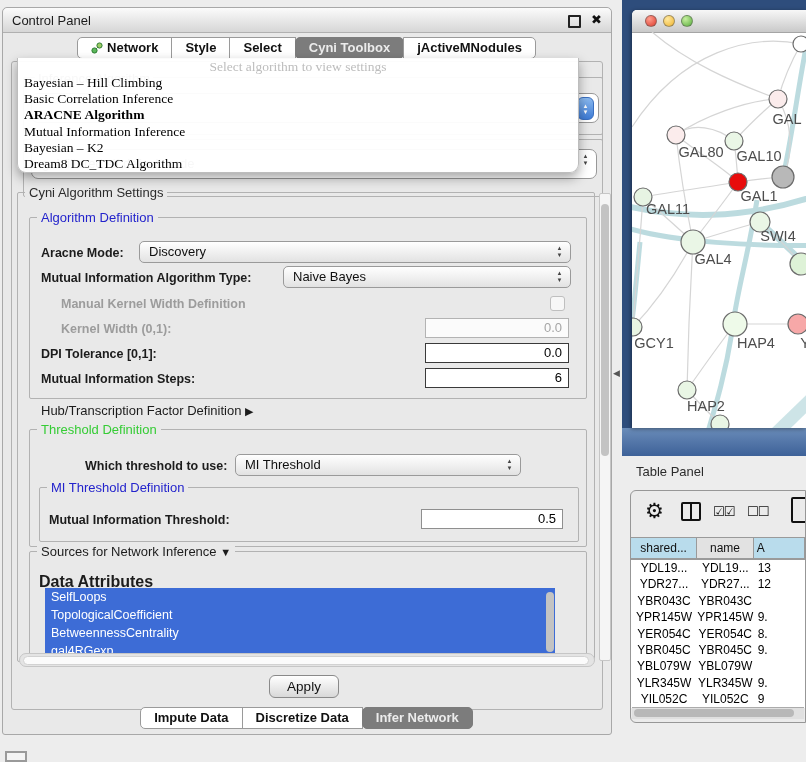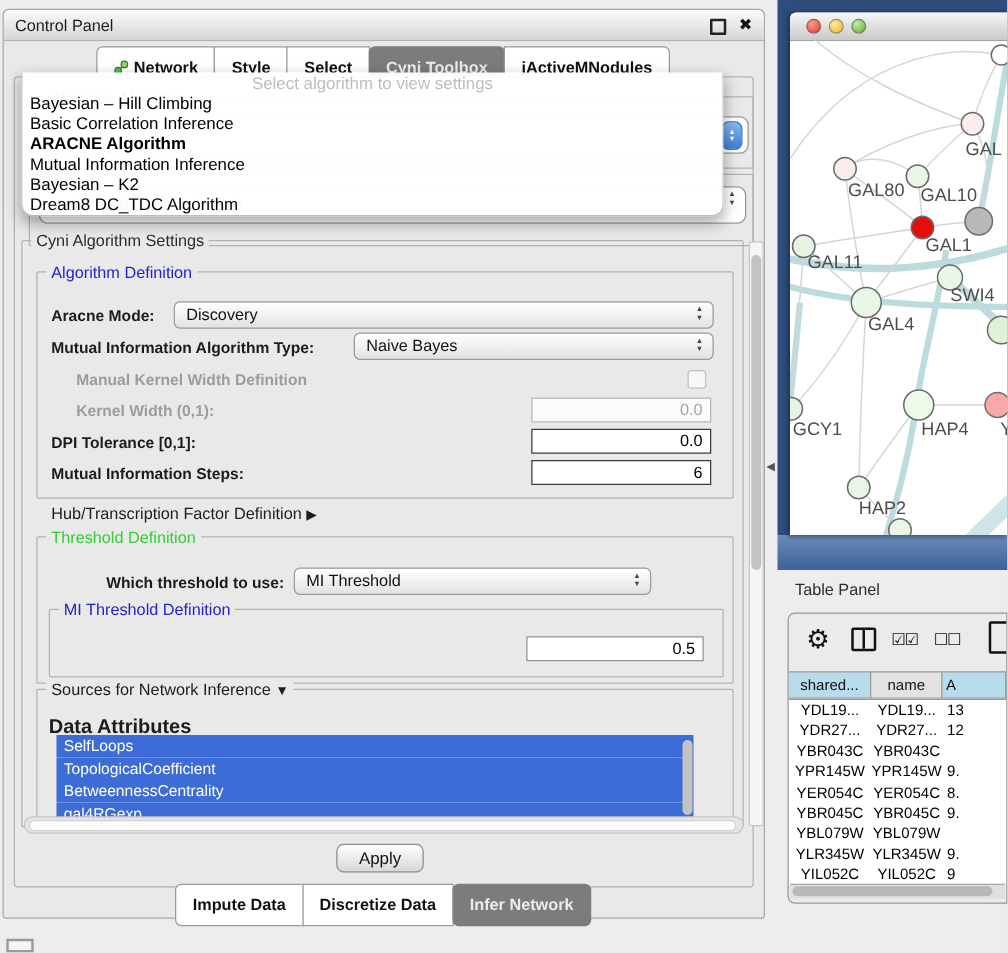--- a/index.html
+++ b/index.html
@@ -12,21 +12,21 @@
              border:1px solid #a8a8a8;border-radius:5px 5px 3px 3px;box-sizing:border-box;}
   .cp-titlebar{left:0;top:0;right:0;height:24px;background:linear-gradient(#fbfbfb,#d6d6d6);
                border-bottom:1px solid #b0b0b0;border-radius:5px 5px 0 0;}
   .cp-title{left:9px;top:5px;font-size:13px;color:#1b1b1b;}
   .float-btn{right:30px;top:7px;width:9px;height:9px;border:2px solid #222;border-radius:1px;}
   .close-btn{right:9px;top:4px;font-size:13px;font-weight:bold;color:#111;}
   
   .tabrow{display:flex;justify-content:center;left:0;right:0;}
   .tabrow.top{top:29px;}
   .tabrow.bottom{top:699px;}
-  .tab{height:22px;line-height:22px;padding:16px 13px;font-size:13px;font-weight:600;color:#111;
+  .tab{height:22px;line-height:22px;padding:4px 13px;font-size:13px;font-weight:600;color:#111;
        background:#fff;border:1px solid #9a9a9a;margin-left:-1px;white-space:nowrap;
        display:flex;align-items:center;gap:4px;box-sizing:border-box;}
   .tab:first-child{border-radius:5px 0 0 5px;}
   .tab:last-child{border-radius:0 5px 5px 0;}
   .tab.sel{background:#7c7c7c;color:#ececec;border-color:#7c7c7c;border-radius:5px;}
   
   .cp-inner{left:8px;top:53px;width:592px;height:649px;border:1px solid #b2b2b2;
             border-radius:3px;background:#e9e9e9;box-sizing:border-box;}
   .groupbox{border:1px solid #b2b2b2;border-radius:2px;box-sizing:border-box;}
   .legend{font-size:13px;background:#e9e9e9;padding:0 4px;white-space:nowrap;z-index:3;}
@@ -35,21 +35,21 @@
   
   .ghost-label{font-size:13px;color:#3a3a3a;}
   .combo-bg{height:30px;background:#fff;border:1px solid #989898;border-radius:7px;
             box-sizing:border-box;font-size:13px;line-height:28px;color:#333;padding-left:10px;}
   .blue-spin{width:17px;height:23px;background:linear-gradient(#8ab9ef,#3f7cd6);
              border:1px solid #3a6fc0;border-radius:6px;box-sizing:border-box;
              color:#fff;font-size:6px;line-height:6px;text-align:center;padding-top:5px;}
   
   .popup{left:14px;top:50px;width:562px;height:115px;background:rgba(255,255,255,.96);
          border:1px solid #bdbdbd;border-top:none;border-radius:0 0 9px 9px;
-         box-shadow:0 5px 12px rgba(0,0,0,.35);z-index:10;box-sizing:border-box;padding-top:1px;}
+         box-shadow:0 5px 12px rgba(0,0,0,.35);z-index:10;box-sizing:border-box;padding-top:1px;font-family:Liberation Serif, serif;}
   .popup .ph{ text-align:center;color:#bdbdbd;font-size:13.5px;height:16px;line-height:15px;}
   .popup .opt{font-size:13.5px;line-height:16.2px;padding-left:6px;color:#000;}
   .popup .opt.bold{font-weight:bold;}
   
   .lbl{font-size:12.5px;font-weight:bold;color:#1c1c1c;white-space:nowrap;}
   .lbl.dis{color:#9c9c9c;padding-left:20px;}
   .combo{height:22px;border:1px solid #9a9a9a;border-radius:5px;box-sizing:border-box;
          background:linear-gradient(#ffffff,#e2e2e2);font-size:13px;line-height:20px;
          padding-left:9px;color:#101010;}
   .spin{position:absolute;right:6px;top:3px;width:9px;color:#444;font-size:6px;line-height:7px;text-align:center;}
@@ -211,20 +211,21 @@
   <span class="abs legend green" style="left:34px;top:414px;">Threshold Definition</span>
 
   <span class="abs lbl" style="left:82px;top:451px;">Which threshold to use:</span>
   <div class="abs combo" style="left:232px;top:446px;width:286px;">
     <span>MI Threshold</span>
     <span class="spin">▲<br>▼</span>
   </div>
 
   <div class="abs groupbox" style="left:36px;top:479px;width:540px;height:55px;"></div>
   <span class="abs legend blue" style="left:44px;top:472px;">MI Threshold Definition</span>
+  <span class="abs lbl" style="left:46px;top:505px;">Mutual Information Threshold:</span>
   <div class="abs field soft" style="left:418px;top:501px;width:142px;">0.5</div>
 
   <div class="abs groupbox" style="left:26px;top:543px;width:558px;height:112px;"></div>
   <span class="abs legend" style="left:34px;top:536px;color:#1c1c1c;">
     <span>Sources for Network Inference</span>
     <span class="tri"> ▼</span>
   </span>
   <span class="abs lbl" style="left:36px;top:565px;font-size:16px;">Data Attributes</span>
   <div class="abs attr-list" id="attr-list" style="left:42px;top:580px;width:510px;height:74px;">
       <div class="attr-item">SelfLoops</div>

